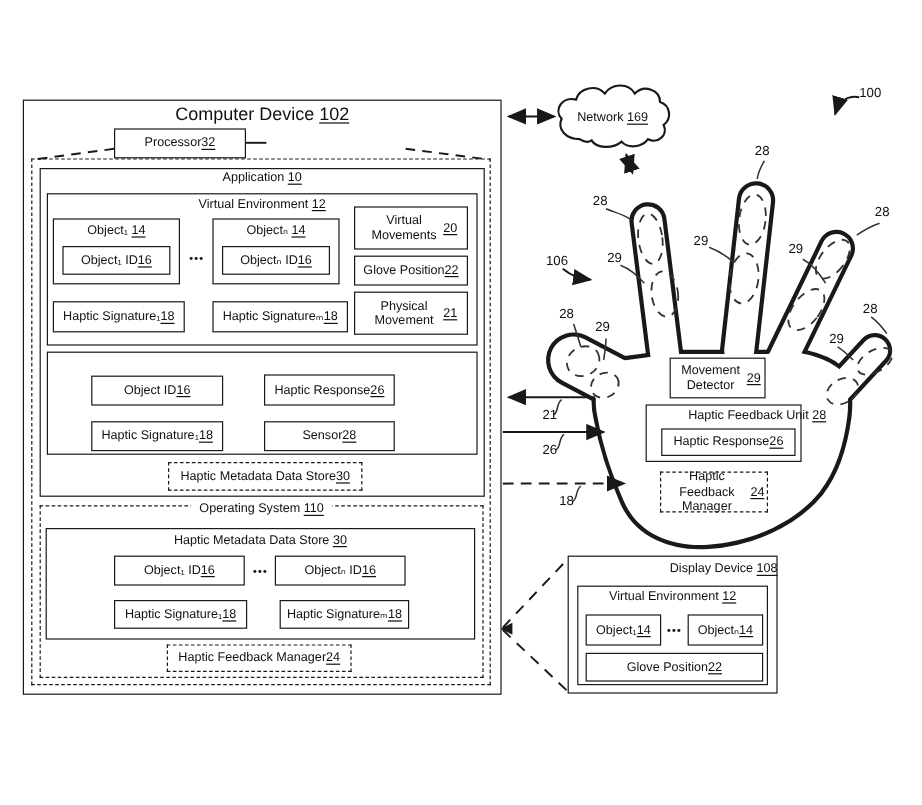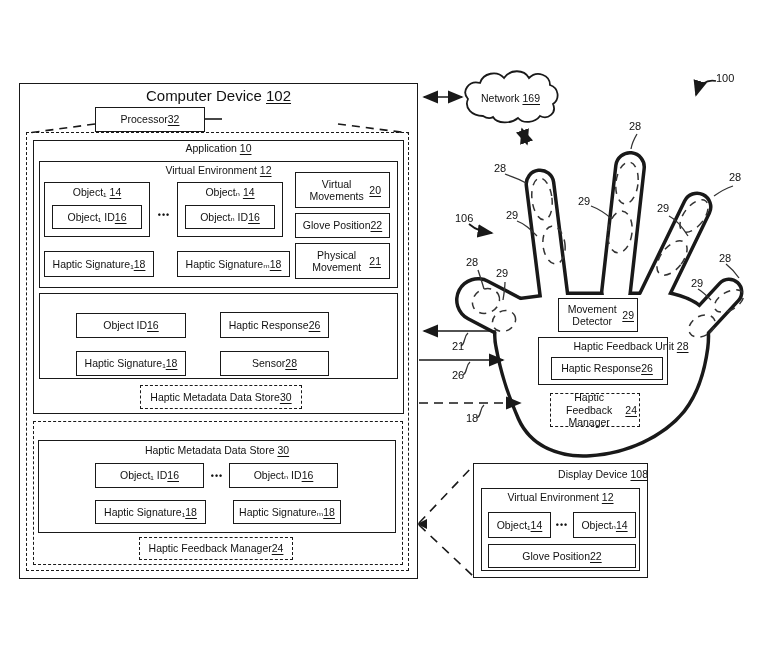--- a/index.html
+++ b/index.html
@@ -141,20 +141,23 @@
 
   <div class="frame" style="left:39px;top:293px;width:359px;height:86px;border-width:1.6px;"></div>
   <div class="box" style="left:76px;top:313px;width:110px;height:25px;">Object ID <u>16</u></div>
   <div class="box" style="left:220px;top:312px;width:109px;height:26px;">Haptic Response <u>26</u></div>
   <div class="box" style="left:76px;top:351px;width:110px;height:25px;">Haptic Signature₁ <u>18</u></div>
   <div class="box" style="left:220px;top:351px;width:109px;height:25px;">Sensor <u>28</u></div>
 
   <div class="box dashedb" style="left:140px;top:385px;width:162px;height:24px;">Haptic Metadata  Data Store <u>30</u></div>
 
   <div class="frame dashedb" style="left:33px;top:421px;width:370px;height:144px;border-width:1.6px;"></div>
+  <div class="ostitle-wrap" style="left:33px;top:414px;width:370px;">
+    <span>Operating System <u>110</u></span>
+  </div>
 
   <div class="frame" style="left:38px;top:440px;width:358px;height:93px;border-width:1.6px;background:#fff;"></div>
   <div class="titl" style="left:38px;top:445px;width:358px;">Haptic Metadata Data Store <u>30</u></div>
   <div class="box" style="left:95px;top:463px;width:109px;height:25px;">Object₁ ID <u>16</u></div>
   <div class="reflabel dots" style="left:206px;top:472px;width:22px;text-align:center;">•••</div>
   <div class="box" style="left:229px;top:463px;width:109px;height:25px;">Objectₙ ID <u>16</u></div>
   <div class="box" style="left:95px;top:500px;width:111px;height:24px;">Haptic Signature₁ <u>18</u></div>
   <div class="box" style="left:233px;top:500px;width:108px;height:24px;">Haptic Signatureₘ <u>18</u></div>
 
   <div class="box dashedb" style="left:139px;top:537px;width:154px;height:23px;">Haptic Feedback Manager <u>24</u></div>

